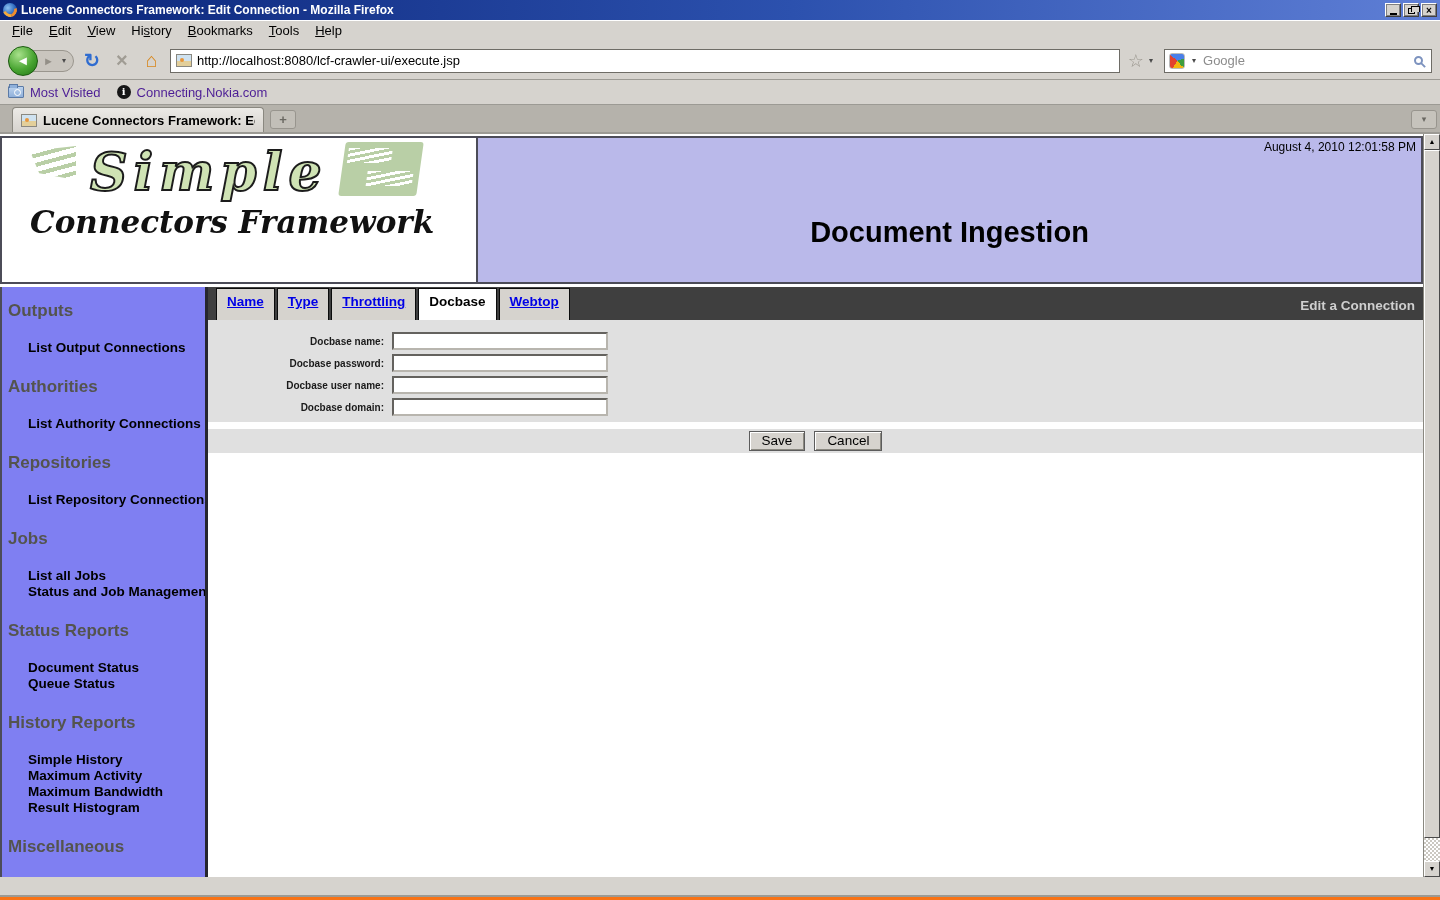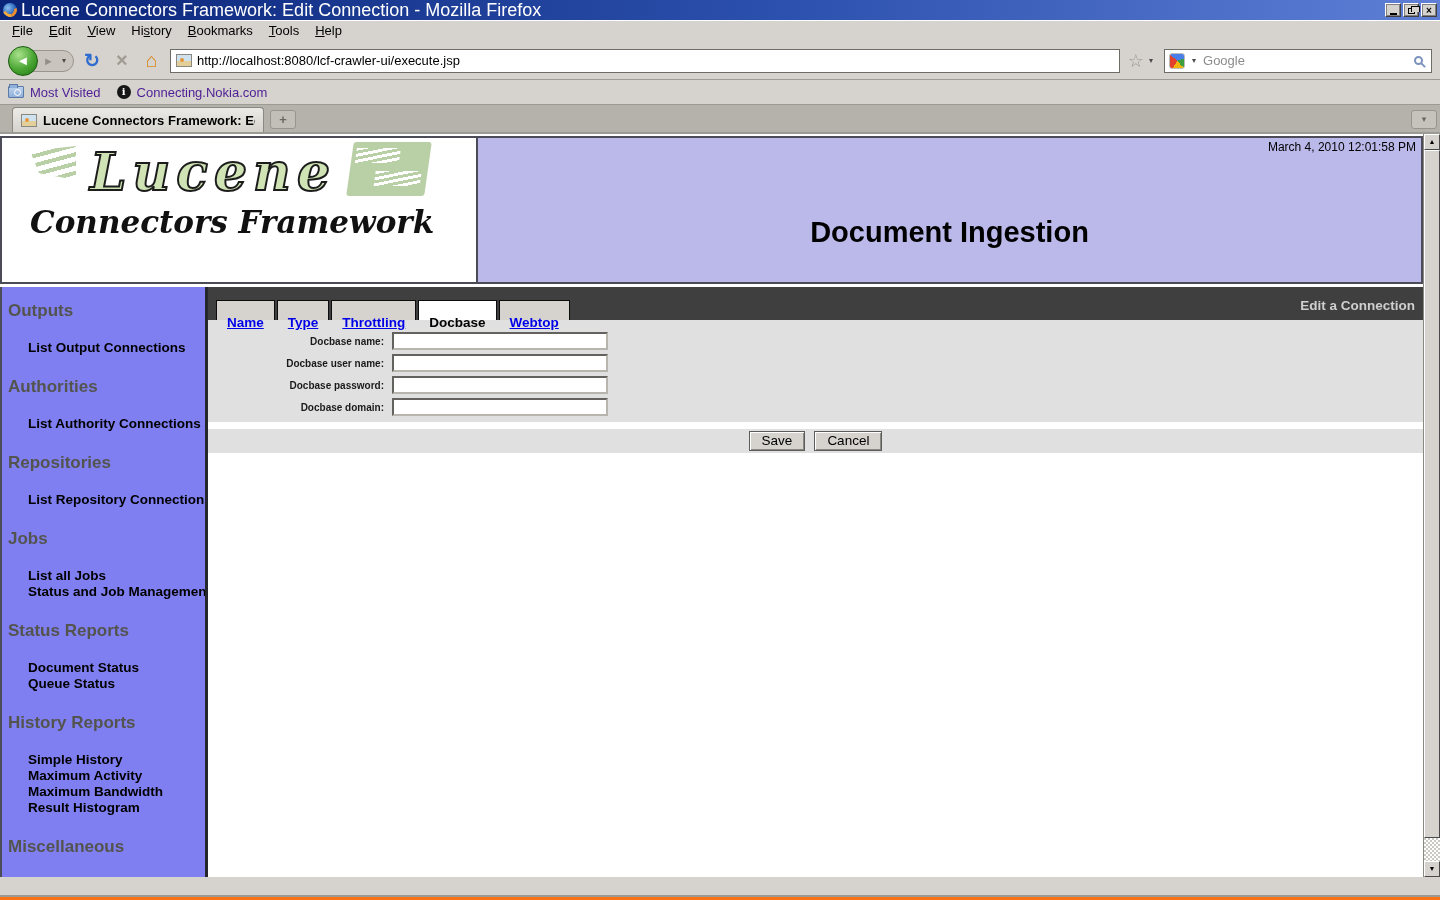--- a/index.html
+++ b/index.html
@@ -2,21 +2,21 @@
 <html style="--sidebar: #7f7ff2; --banner: #bab9ea; --tabbar: #3f3f3f; --formbg: #e0e0e0; --link_blue: #0000e6;"><head>
 <meta charset="utf-8">
 <style>
   * { box-sizing: border-box; margin: 0; padding: 0; }
   html,body { width:1440px; height:900px; overflow:hidden; }
   body { font-family:"Liberation Sans", sans-serif; background:#d6d3ce; position:relative; }
 
   
   .titlebar { height:20px; background:linear-gradient(90deg,#0a2478 0%,#2c51ae 55%,#5f7fd6 100%);
     display:flex; align-items:center; padding:0 3px; color:#fff; }
-  .titlebar-text { font-size:18px; font-weight:normal; margin-left:4px; flex:1;
+  .titlebar-text { font-size:12px; font-weight:bold; margin-left:4px; flex:1;
     white-space:nowrap; overflow:hidden; }
   .ff-icon { width:14px; height:14px; border-radius:50%; position:relative; flex:none;
     background:radial-gradient(circle at 35% 35%, #8cc0f0 0%, #2a66bc 55%, #0d3276 100%); }
   .ff-icon::after { content:""; position:absolute; inset:0; border-radius:50%;
     border:3px solid transparent; border-right-color:#ef8b2b; border-bottom-color:#f6a93a;
     transform:rotate(30deg); }
   .win-btns { display:flex; gap:2px; }
   .win-btn { width:16px; height:14px; background:#d6d3ce; border:1px solid;
     border-color:#fff #404040 #404040 #fff; box-shadow:0 0 0 1px #808080 inset;
     display:flex; align-items:center; justify-content:center; color:#000;
@@ -126,21 +126,21 @@
     border-left:2px solid #4c4c58; border-right:3px solid #26262e;
     padding:14px 0 0 6px; overflow:hidden; }
   .sec-title { font-size:17px; line-height:20px; font-weight:bold; color:#54544e; margin-bottom:19px; }
   .sec-links { margin:0 0 21px 20px; }
   .sec-link { font-size:13.5px; line-height:16px; font-weight:bold; color:#000; cursor:pointer;
     white-space:nowrap; }
 
   .content { flex:1; display:flex; flex-direction:column; }
   .content-tabbar { height:33px; background:var(--tabbar,#3f3f3f); display:flex;
     align-items:flex-end; padding:0 0 0 8px; position:relative; }
-  .ctab { height:20px; padding:14px 10px 0 10px; font-size:13.5px; font-weight:bold;
+  .ctab { height:32px; padding:5px 10px 0 10px; font-size:13.5px; font-weight:bold;
     background:#d6d3ce; border:1px solid #0c0c0c; border-bottom:none; margin-right:2px;
     cursor:pointer; white-space:nowrap; }
   .ctab .ctab-link { color:var(--link_blue,#0000e6); text-decoration:underline; }
   .ctab.active { background:#fff; color:#000; }
   .mode-label { position:absolute; right:8px; bottom:7px; color:#cfcfcf; font-weight:bold;
     font-size:13.5px; }
   .form-area { background:var(--formbg,#e0e0e0); height:102px; padding-top:10px; }
   .form-row { display:flex; align-items:center; height:22px; }
   .form-label { width:184px; text-align:right; font-weight:bold; font-size:10px;
     color:#1a1a1a; padding-right:8px; flex:none; }
@@ -244,27 +244,27 @@
   <span class="tablist-btn">▾</span>
 </div>
 
 <div class="viewport">
   <div class="page">
 
     <div class="page-header">
       <div class="logo-box">
         <div class="logo-row">
           <span class="logo-swoosh"></span>
-          <span class="logo-script">Lucene</span>
+          <span class="logo-script">Simple</span>
           <span class="logo-doc"></span>
         </div>
         <div class="logo-sub">Connectors Framework</div>
       </div>
       <div class="banner">
-        <div class="banner-timestamp">March 4, 2010 12:01:58 PM</div>
+        <div class="banner-timestamp">August 4, 2010 12:01:58 PM</div>
         <div class="banner-title">Document Ingestion</div>
       </div>
     </div>
 
     <div class="page-body">
       <div class="sidebar" id="sidebar">
           <div class="sec-title">Outputs</div>
           <div class="sec-links">
             <div class="sec-link">List Output Connections</div>
           </div>
@@ -307,25 +307,25 @@
             <span class="ctab active">Docbase</span>
             <span class="ctab"><span class="ctab-link">Webtop</span></span>
             <span class="mode-label">Edit a Connection</span>
         </div>
         <div class="form-area" id="formarea">
             <div class="form-row">
               <div class="form-label">Docbase name:</div>
               <input class="form-input" type="text" style="">
             </div>
             <div class="form-row">
-              <div class="form-label">Docbase user name:</div>
+              <div class="form-label">Docbase password:</div>
               <input class="form-input" type="text" style="">
             </div>
             <div class="form-row">
-              <div class="form-label">Docbase password:</div>
+              <div class="form-label">Docbase user name:</div>
               <input class="form-input" type="text" style="">
             </div>
             <div class="form-row">
               <div class="form-label">Docbase domain:</div>
               <input class="form-input" type="text" style="">
             </div>
           </div>
         <div class="white-gap"></div>
         <div class="button-strip">
           <button class="btn">Save</button>

